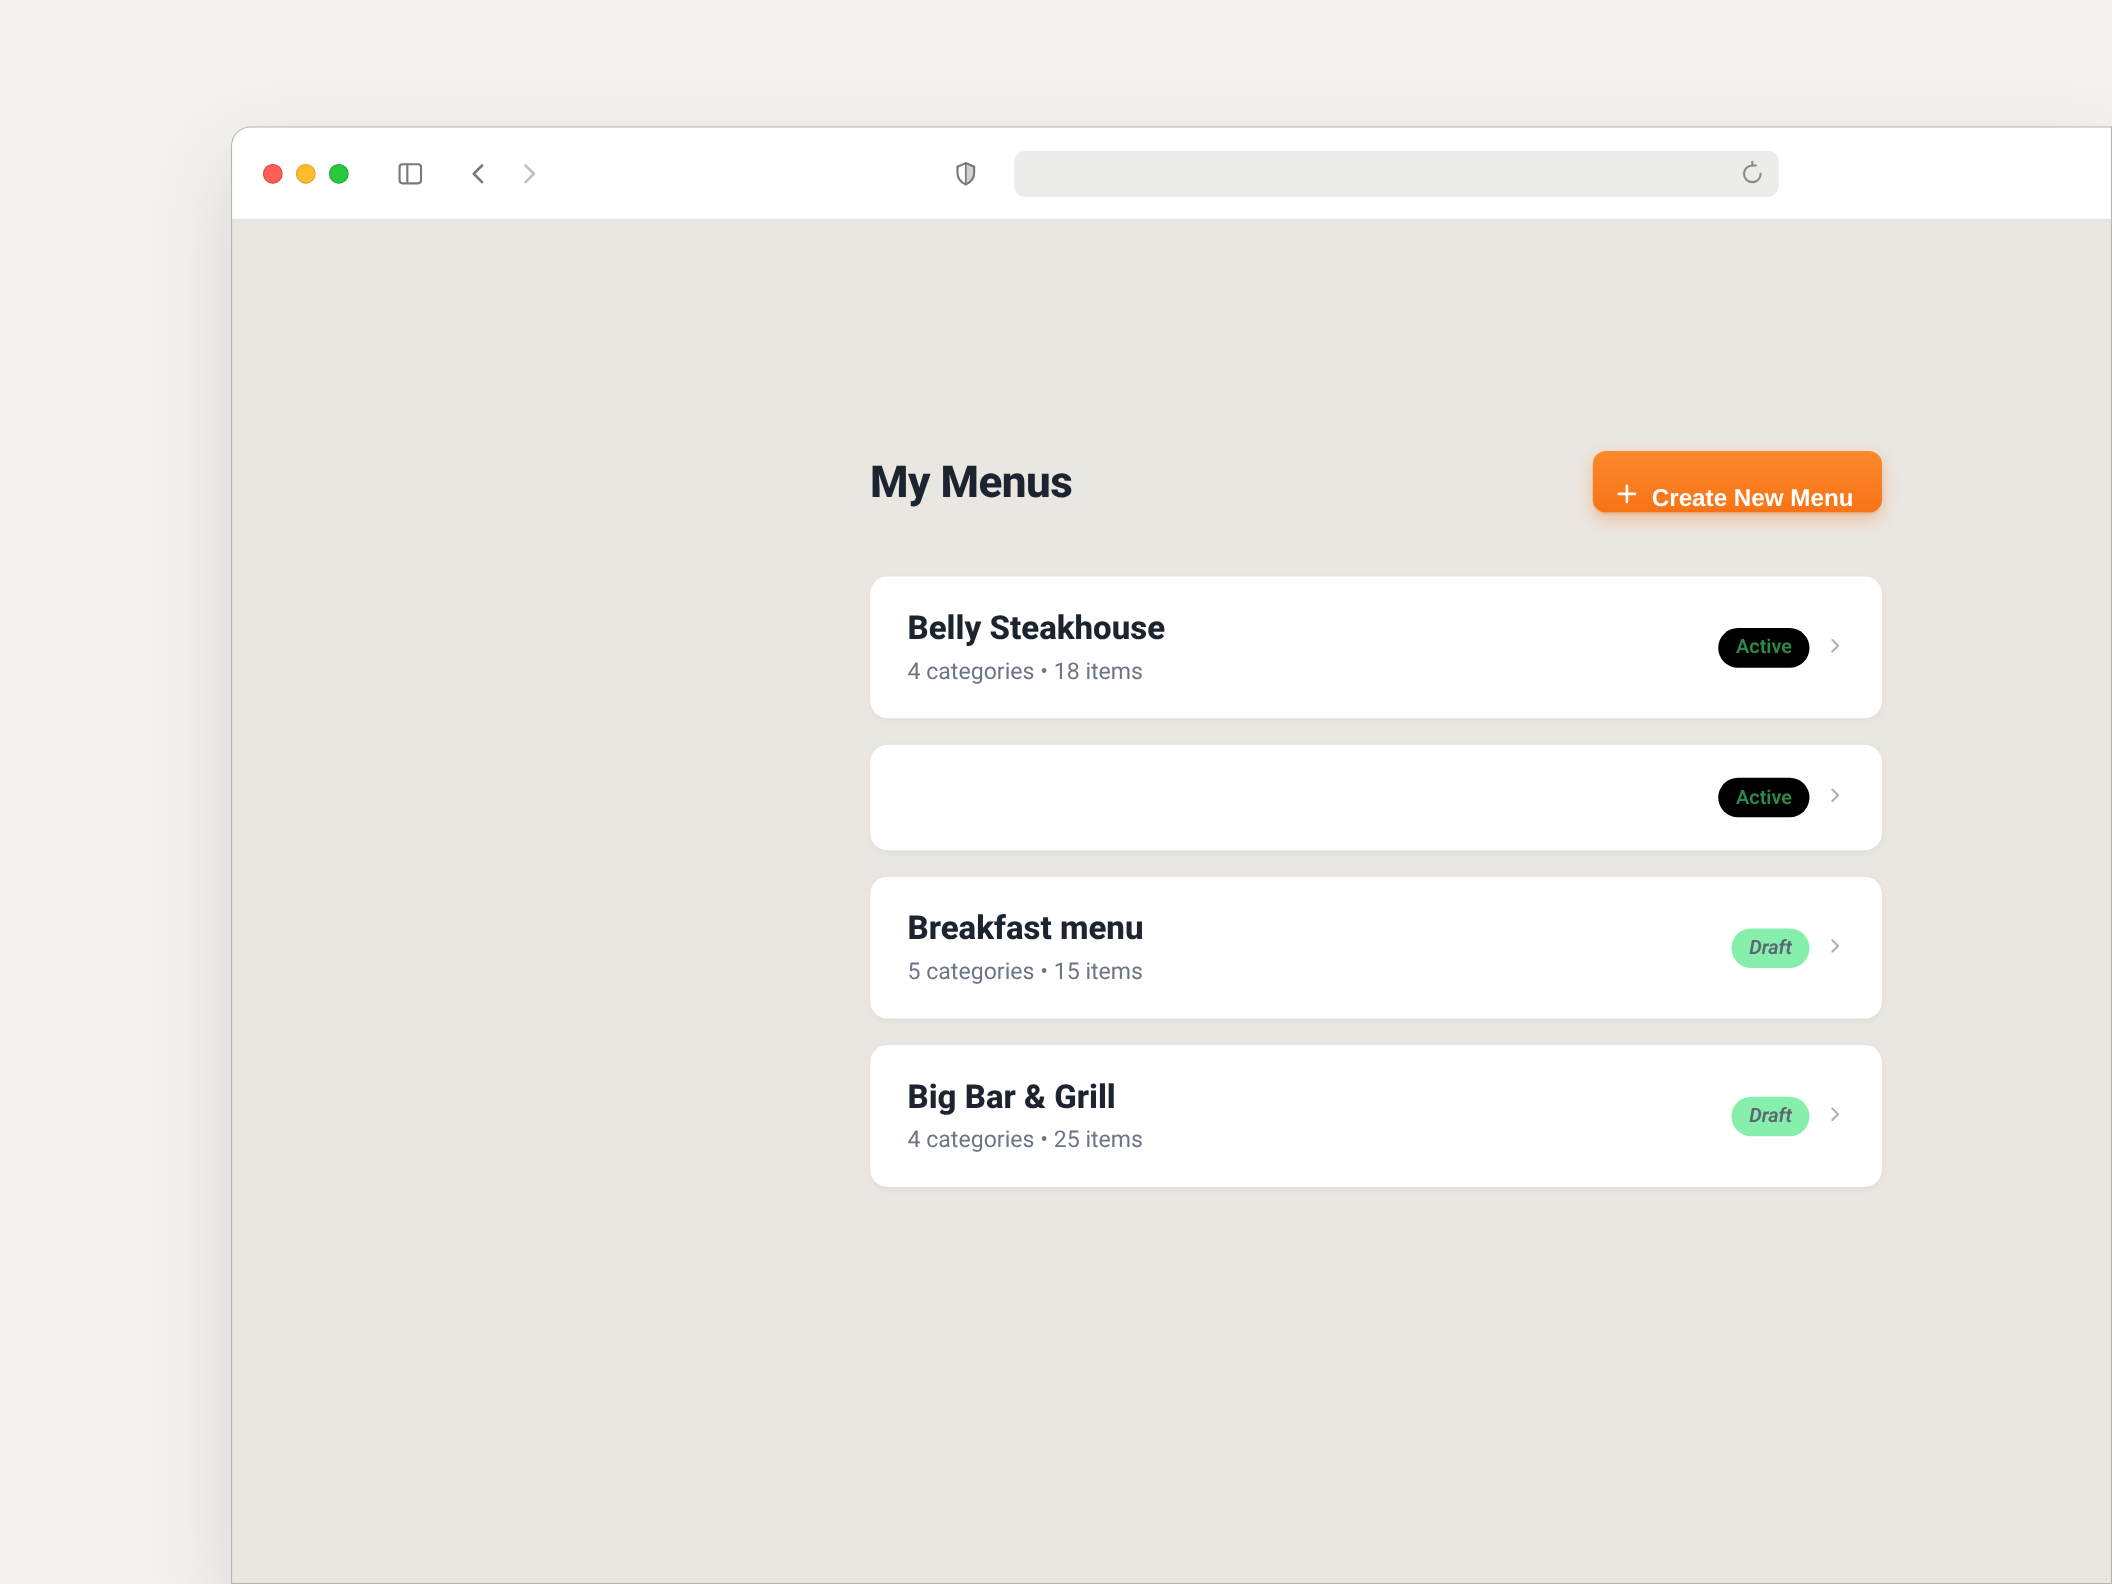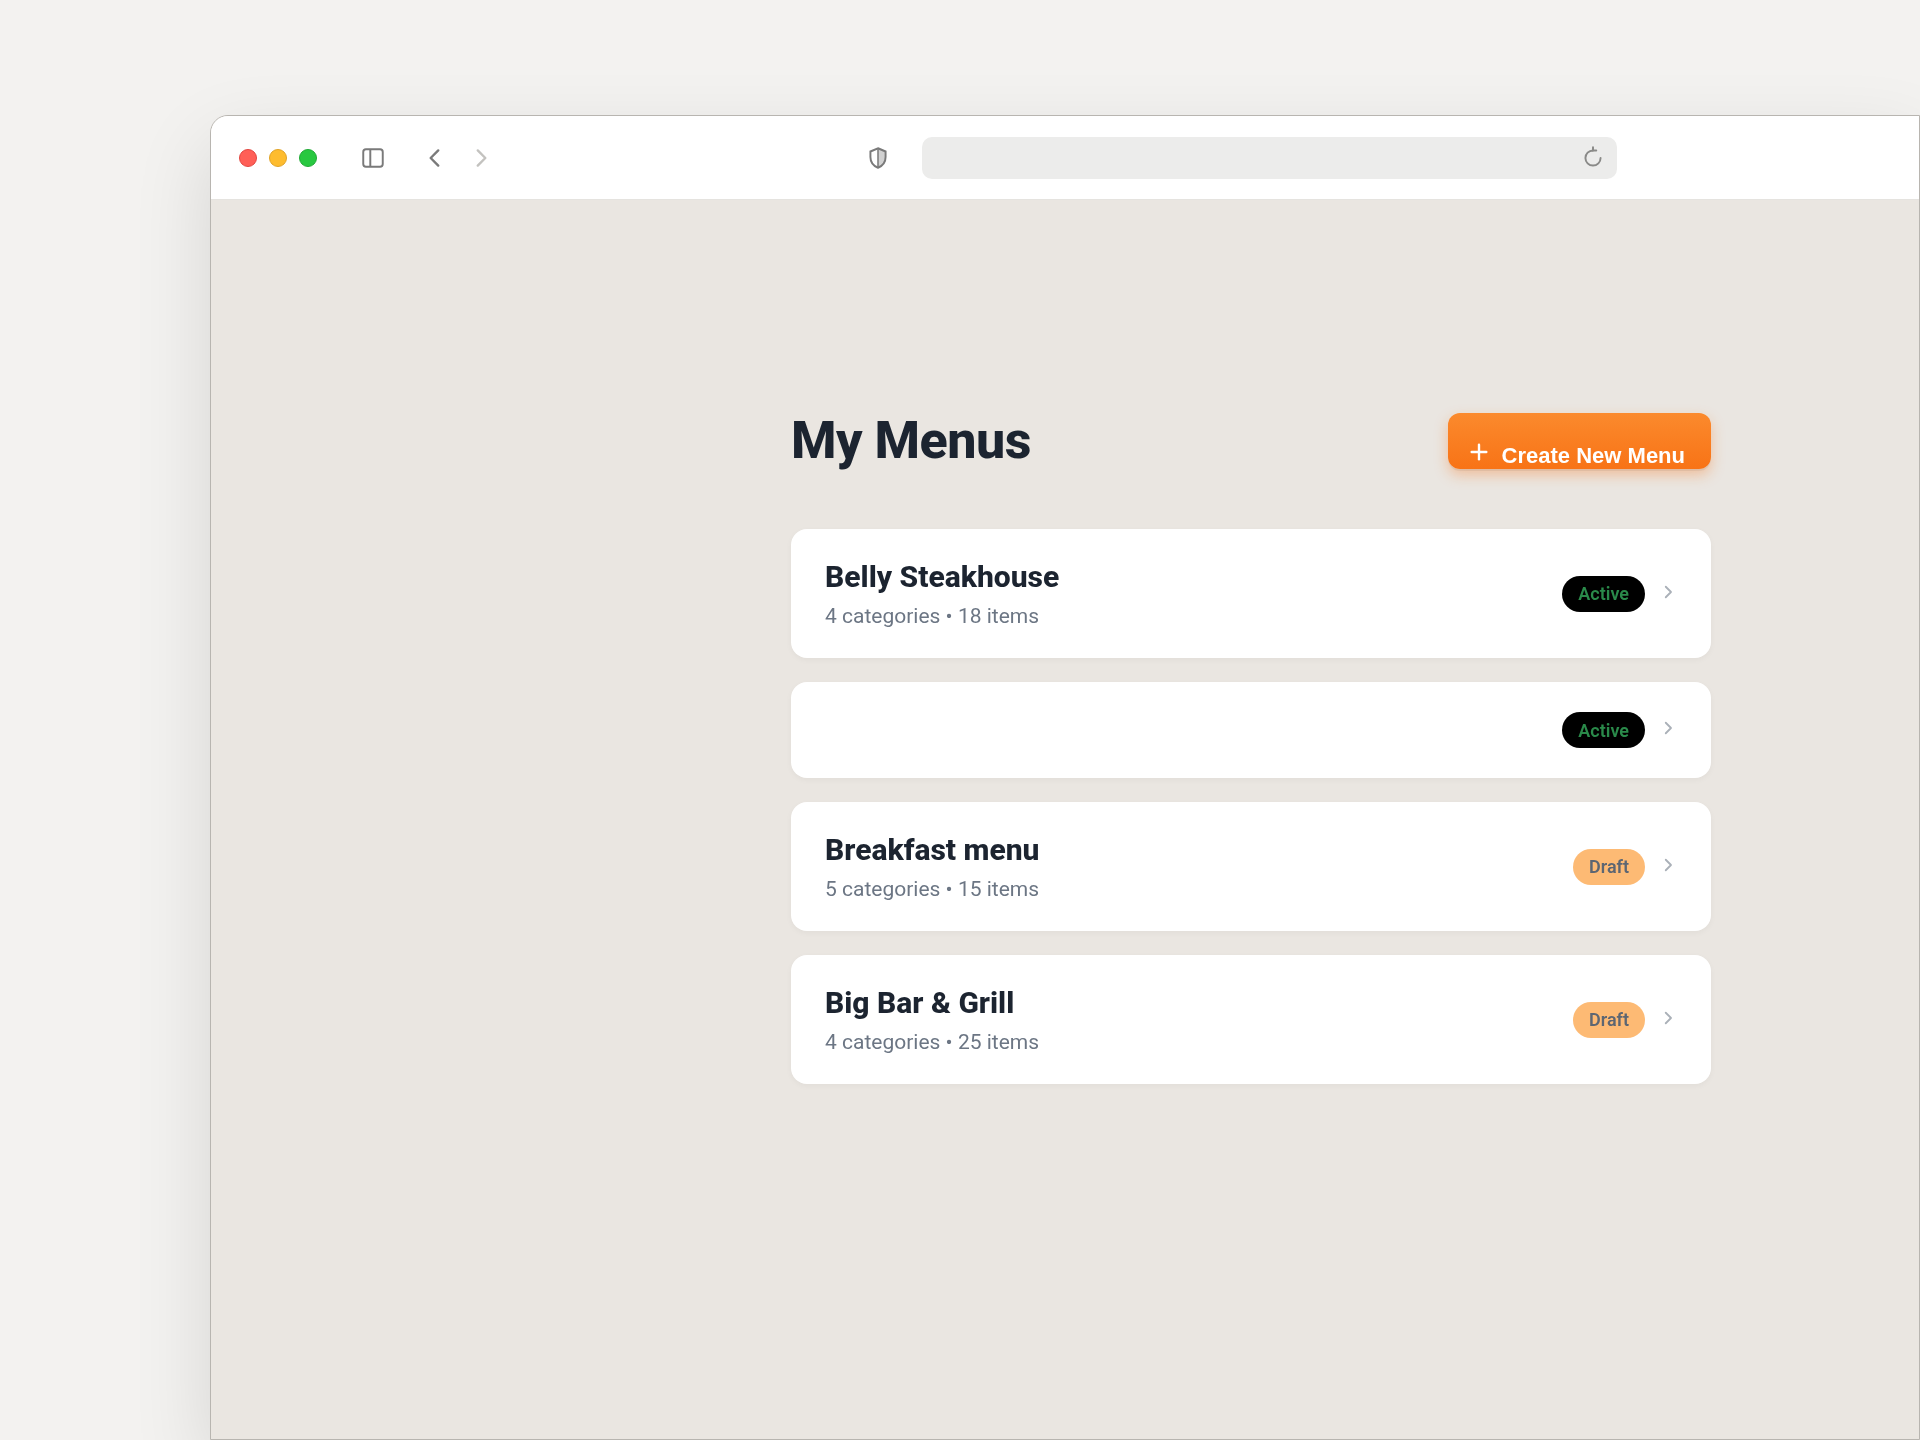--- a/index.html
+++ b/index.html
@@ -75,21 +75,21 @@
     padding-right: 0;
   }
 
   .header-row {
     display: flex;
     align-items: center;
     width: 920px;
     margin-bottom: 58px;
   }
   .page-title {
-    font-size: 52px;
+    font-size: 40px;
     font-weight: 800;
     color: #1c2430;
     letter-spacing: -0.5px;
   }
   .create-btn {
     margin-left: auto;
     display: inline-flex;
     align-items: flex-end;
     gap: 12px;
     background: linear-gradient(#fb8a2d, #f87316);
@@ -130,21 +130,21 @@
     margin-left: auto;
     display: flex; align-items: center; gap: 14px;
   }
   .badge {
     display: inline-flex; align-items: center; justify-content: center;
     height: 36px; padding: 0 16px;
     border-radius: 18px;
     font-size: 18px; font-weight: 600;
   }
   .badge.active { background: #000000; color: #2a8a4a; }
-  .badge.draft { background: #fdba74; color: #5d6672; }
+  .badge.draft { background: #86efac; color: #5d6672; font-style: italic; }
   .chev { color: #aab0b8; }
   .chev svg { width: 18px; height: 18px; }
 </style>
 </head>
 <body>
 
 <div class="window">
 
   <div class="titlebar">
     <div class="traffic">

